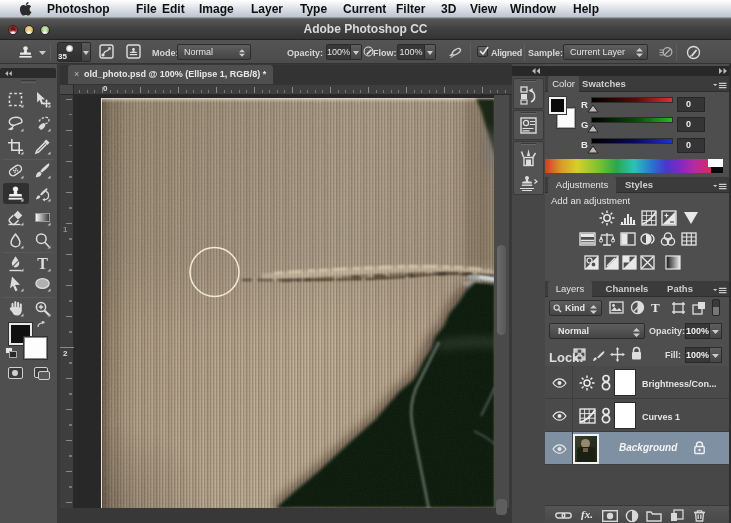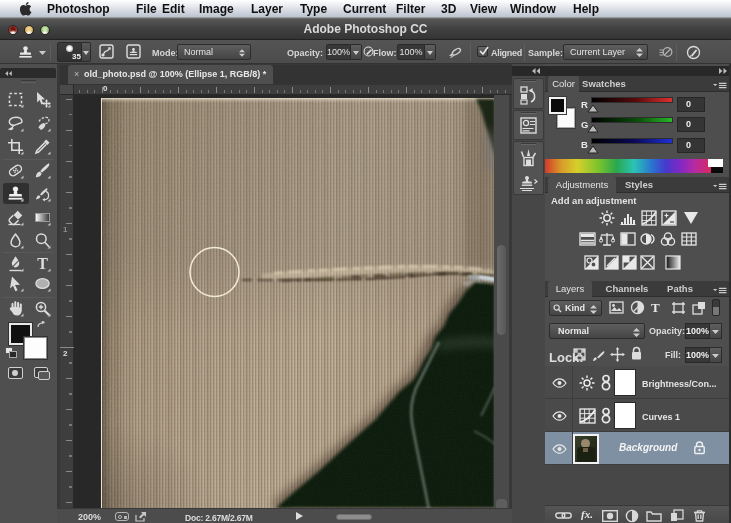--- a/index.html
+++ b/index.html
@@ -74,21 +74,21 @@
  <svg class="abs" style="left:18px;top:5px" width="15" height="15" viewBox="0 0 15 15">
       <path fill="#e8e8e8" d="M7.5 1.2c1.3 0 2.3 1 2.3 2.2 0 .8-.4 1.5-1 1.9l.3 2.2h2.9c.6 0 1 .4 1 1v1.2H2V8.5c0-.6.4-1 1-1h2.9l.3-2.2c-.6-.4-1-1.1-1-1.9 0-1.2 1-2.2 2.3-2.2z"></path>
       <rect x="1.4" y="11" width="12.2" height="1.6" fill="#e8e8e8"></rect>
     </svg>
  <svg class="abs" style="left:39px;top:11px" width="7" height="4" viewBox="0 0 7 4">
       <path fill="#ccc" d="M0 0h7L3.5 4z"></path>
     </svg>
  <div class="optsep" style="left:50px"></div>
  <div class="abs" style="left:57px;top:2px;width:25px;height:20px;background:linear-gradient(#3b3b3b,#2f2f2f);border:1px solid #2a2a2a;border-radius:2px 0 0 2px">
   <div class="abs" style="left:8px;top:2px;width:7px;height:7px;border-radius:50%;background:radial-gradient(circle,#fff 30%,#aaa 75%,#666)"></div>
-  <div class="abs" style="left:0;top:9px;width:37px;text-align:center;color:#eee;font-size:8px;font-weight:bold">35</div>
+  <div class="abs" style="left:0;top:9px;width:37px;color:#eee;font-size:8px;font-weight:bold">35</div>
  </div>
  <div class="abs" style="left:82px;top:2px;width:9px;height:20px;background:linear-gradient(#5a5a5a,#424242);border:1px solid #2a2a2a;border-left:none;border-radius:0 2px 2px 0">
   <svg class="abs" style="left:1px;top:8px" width="6" height="4" viewBox="0 0 6 4">
         <path fill="#ccc" d="M0 0h6L3 4z"></path>
       </svg>
  </div>
  <svg class="abs" style="left:99px;top:4px" width="15" height="15" viewBox="0 0 15 15">
       <rect x="1" y="1" width="13" height="13" rx="2" fill="none" stroke="#ddd" stroke-width="1.4"></rect>
       <path d="M3.5 11.5c1.8-.8 1-3.6 3.2-4.1 2.2-.5 3.6-2.4 4.6-4" fill="none" stroke="#ddd" stroke-width="1.3"></path>
       <circle cx="4" cy="11" r="1.6" fill="#ddd"></circle>
@@ -361,36 +361,20 @@
    <path d="M379,318 Q387,302 393,289" stroke="rgba(152,164,158,0.4)" stroke-width="2.2" fill="none" filter="url(#bl2)"></path>
    <path d="M372,333 Q383,338 393,346" stroke="rgba(152,164,158,0.35)" stroke-width="2" fill="none" filter="url(#bl2)"></path>
    </g>
    <circle cx="112.5" cy="174" r="24.5" stroke="rgba(246,238,220,0.95)" stroke-width="1.5" fill="none"></circle>
   </svg>
  </div>
  <div id="vscroll">
       <div id="vthumb"></div>
       <div class="abs" style="left:2px;top:404px;width:11px;height:16px;background:#5e5e5e;border-radius:4px"></div>
     </div>
- <div id="statusbar">
-  <span class="abs" style="left:21px;top:3px">200%</span>
-  <div class="abs" style="left:58px;top:3px;width:14px;height:9px;border:1px solid #b5b5b5;border-radius:3px">
-   <div class="abs" style="left:1.5px;top:2px;width:4px;height:4px;border:1px solid #b5b5b5;border-radius:50%"></div>
-   <div class="abs" style="left:8px;top:2.5px;width:3px;height:3px;background:#b5b5b5"></div>
-  </div>
-  <svg class="abs" style="left:78px;top:2px" width="12" height="11" viewBox="0 0 12 11">
-        <path fill="none" stroke="#c8c8c8" stroke-width="1.2" d="M1 4v6h8V7"></path>
-        <path fill="#c8c8c8" d="M6 1h5v5L9 4 5.5 7.5 4 6 7.5 2.5z"></path>
-      </svg>
-  <span class="abs" style="left:128px;top:3.5px;font-size:8.5px;letter-spacing:-0.2px">Doc: 2.67M/2.67M</span>
-  <svg class="abs" style="left:239px;top:3px" width="7" height="8" viewBox="0 0 7 8">
-        <path fill="#ddd" d="M0 0l7 4-7 4z"></path>
-      </svg>
-  <div class="abs" style="left:279px;top:4.5px;width:36px;height:6px;background:#8d8d8d;border-radius:3px;border:1px solid #6e6e6e"></div>
- </div>
 </div>
 <div id="dock">
  <div class="abs" style="left:1px;top:14px;width:31px;height:31px;background:#535353;border:1px solid #393939;border-radius:2px"></div>
  <div class="abs" style="left:1px;top:46px;width:31px;height:30px;background:#535353;border:1px solid #393939;border-radius:2px"></div>
  <div class="abs" style="left:1px;top:77px;width:31px;height:54px;background:#535353;border:1px solid #393939;border-radius:2px"></div>
  <div class="abs" style="left:9px;top:16px;width:15px;height:2px;border-top:1px solid #3a3a3a;border-bottom:1px solid #666"></div>
  <div class="abs" style="left:9px;top:48px;width:15px;height:2px;border-top:1px solid #3a3a3a;border-bottom:1px solid #666"></div>
  <div class="abs" style="left:9px;top:79px;width:15px;height:2px;border-top:1px solid #3a3a3a;border-bottom:1px solid #666"></div>
  <svg class="abs" style="left:8px;top:22px" width="17" height="19" viewBox="0 0 17 19">
       <rect x="1" y="1" width="6" height="5" fill="none" stroke="#ddd" stroke-width="1.3"></rect>
@@ -461,21 +445,21 @@
   <div class="abs" style="left:166px;top:91px;width:12px;height:6px;background:#0a0a0a"></div>
  </div>
  <div id="adjpanel" style="position:absolute;left:0;top:101px;width:186px;height:99px">
   <div class="ptabbar" style="top:0"></div>
   <div class="ptab" style="left:3px;width:68px">Adjustments</div>
   <div class="ptabi" style="left:77px;width:34px">Styles</div>
   <svg class="pmenu" style="top:6px" width="13" height="6" viewBox="0 0 13 6">
         <path fill="#ccc" d="M0 1.5L4 1.5 2 3.5z"></path>
         <path stroke="#ccc" stroke-width="1.1" d="M5.5 1h7M5.5 3h7M5.5 5h7"></path>
       </svg>
-  <div class="abs" style="left:6px;top:18px;color:#e4e4e4;font-size:9.5px;font-weight:bold">Add an adjustment</div>
+  <div class="abs" style="left:6px;top:18px;color:#e4e4e4;font-size:9.5px;font-weight:normal">Add an adjustment</div>
   <svg class="abs" style="left:54px;top:33px" width="16" height="16" viewBox="0 0 16 16">
         <circle cx="8" cy="8" r="3.2" fill="none" stroke="#e8e8e8" stroke-width="1.5"></circle>
         <g stroke="#e8e8e8" stroke-width="1.4">
           <path d="M8 0.5v2.5M8 13v2.5M0.5 8h2.5M13 8h2.5M2.7 2.7l1.8 1.8M11.5 11.5l1.8 1.8M13.3 2.7l-1.8 1.8M4.5 11.5l-1.8 1.8"></path>
         </g>
       </svg>
   <svg class="abs" style="left:75px;top:34px" width="16" height="14" viewBox="0 0 16 14">
         <path fill="#e8e8e8" d="M1 13V11h2v2zm3 0V7h2v6zm3 0V3h2v10zm3 0V6h2v7zm3 0V9h2v4z"></path>
         <path stroke="#e8e8e8" d="M0.5 13.5h15"></path>
       </svg>

